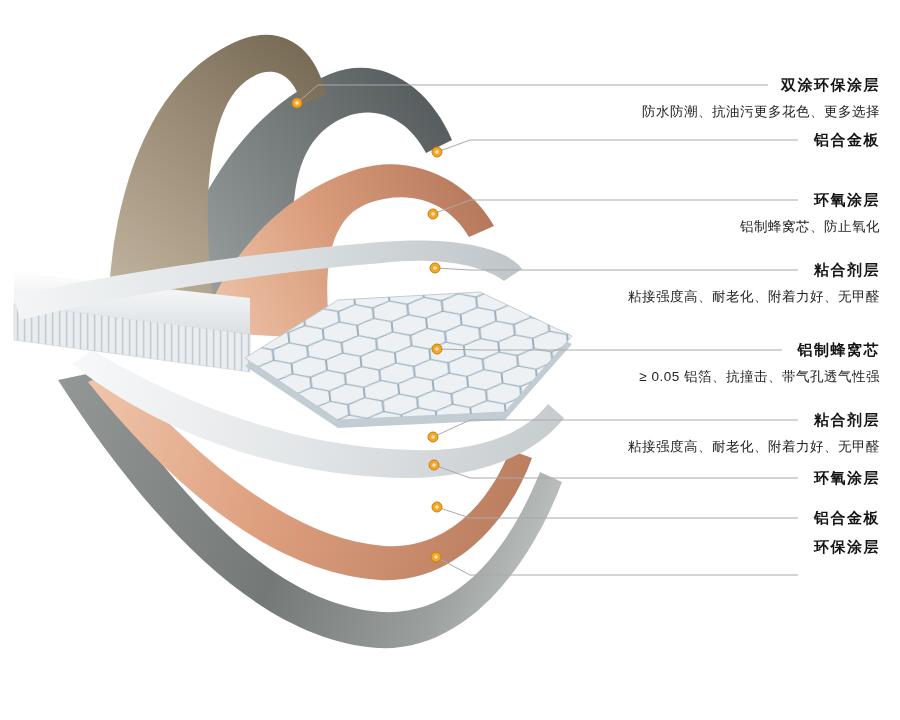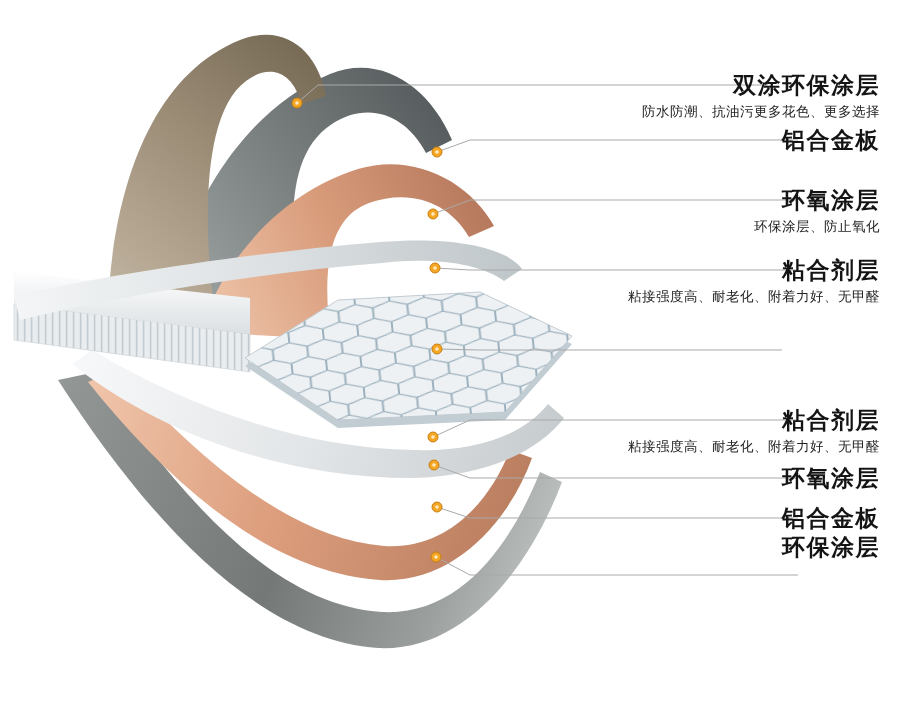--- a/index.html
+++ b/index.html
@@ -2,21 +2,21 @@
 <html><head>
 <meta charset="utf-8">
 <style>
   html,body{margin:0;padding:0;background:#ffffff;}
   #stage{
     position:relative;width:900px;height:720px;background:#ffffff;overflow:hidden;
     font-family:"Liberation Sans","DejaVu Sans",sans-serif;
   }
   #art{position:absolute;left:0;top:0;}
   .label{position:absolute;right:20px;text-align:right;}
-  .label .t{font-size:23px;font-weight:bold;color:#141414;letter-spacing:1.5px;line-height:22px;white-space:nowrap;}
+  .label .t{font-size:15px;font-weight:bold;color:#141414;letter-spacing:1.5px;line-height:22px;white-space:nowrap;}
   .label .d{font-size:13.5px;font-weight:normal;color:#222222;letter-spacing:0.5px;margin-top:7px;white-space:nowrap;}
 </style>
 </head>
 <body>
 
 <div id="stage">
 
   <svg id="art" width="900" height="720" viewBox="0 0 900 720">
     <defs>
       <linearGradient id="tanGrad" gradientUnits="userSpaceOnUse" x1="110" y1="300" x2="320" y2="45">
@@ -172,28 +172,32 @@
     <div class="t">双涂环保涂层</div>
     <div class="d">防水防潮、抗油污更多花色、更多选择</div>
   </div>
 
   <div class="label" style="top:129px">
     <div class="t">铝合金板</div>
   </div>
 
   <div class="label" style="top:189px">
     <div class="t">环氧涂层</div>
-    <div class="d">环保涂层、防止氧化</div>
+    <div class="d">铝制蜂窝芯、防止氧化</div>
   </div>
 
   <div class="label" style="top:259px">
     <div class="t">粘合剂层</div>
     <div class="d">粘接强度高、耐老化、附着力好、无甲醛</div>
   </div>
 
+  <div class="label" style="top:339px">
+    <div class="t">铝制蜂窝芯</div>
+    <div class="d">≥ 0.05 铝箔、抗撞击、带气孔透气性强</div>
+  </div>
 
   <div class="label" style="top:409px">
     <div class="t">粘合剂层</div>
     <div class="d">粘接强度高、耐老化、附着力好、无甲醛</div>
   </div>
 
   <div class="label" style="top:467px">
     <div class="t">环氧涂层</div>
   </div>
 

